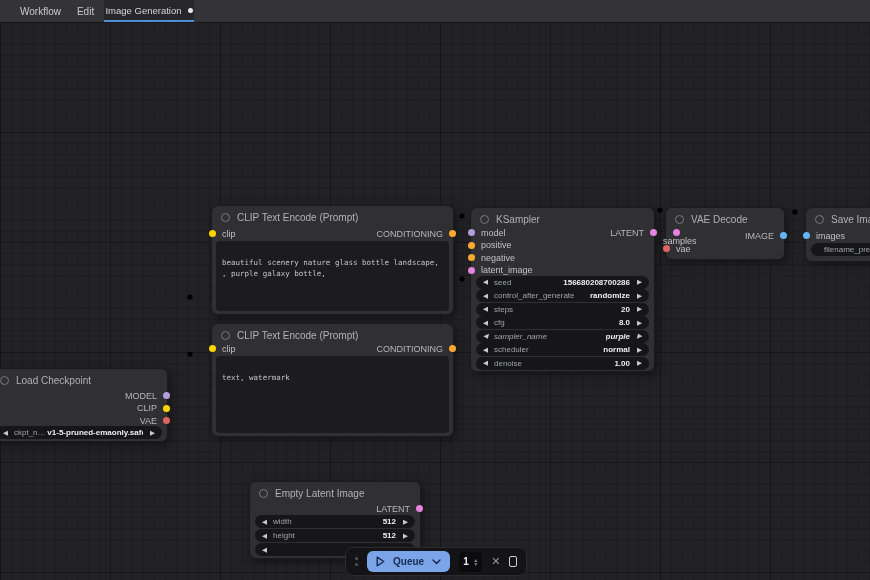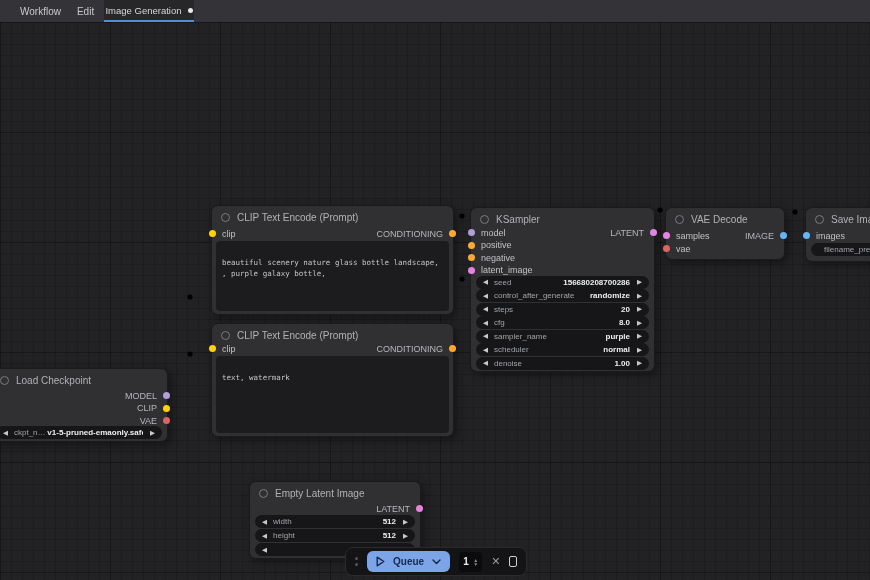--- a/index.html
+++ b/index.html
@@ -208,21 +208,21 @@
         <span class="wname">steps</span>
         <span class="wvalue">20</span>
         <span class="warrow">▶</span>
       </div>
       <div class="widget" style="top:108px;">
         <span class="warrow">◀</span>
         <span class="wname">cfg</span>
         <span class="wvalue">8.0</span>
         <span class="warrow">▶</span>
       </div>
-      <div class="widget" style="top:121.5px;">
+      <div class="widget" style="top:121.5px;font-style:italic;">
         <span class="warrow">◀</span>
         <span class="wname">sampler_name</span>
         <span class="wvalue">purple</span>
         <span class="warrow">▶</span>
       </div>
       <div class="widget" style="top:135px;">
         <span class="warrow">◀</span>
         <span class="wname">scheduler</span>
         <span class="wvalue">normal</span>
         <span class="warrow">▶</span>
@@ -233,21 +233,21 @@
         <span class="wvalue">1.00</span>
         <span class="warrow">▶</span>
       </div>
     </div>
 
     <div class="node" style="left:665px;top:185px;width:120px;height:53px;">
       <div class="node-title">
         <span class="collapse-dot"></span>
         <span>VAE Decode</span>
       </div>
-      <div class="port in" style="top:21px;">
+      <div class="port in" style="top:21px;flex-direction:column;">
         <span class="pdot" style="background: rgb(229, 131, 224);"></span>
         <span>samples</span>
       </div>
       <div class="port in" style="top:34px;">
         <span class="pdot" style="background: rgb(224, 99, 99);"></span>
         <span>vae</span>
       </div>
       <div class="port out" style="top:21px;">
         <span class="pdot" style="background: rgb(100, 181, 246);"></span>
         <span>IMAGE</span>

